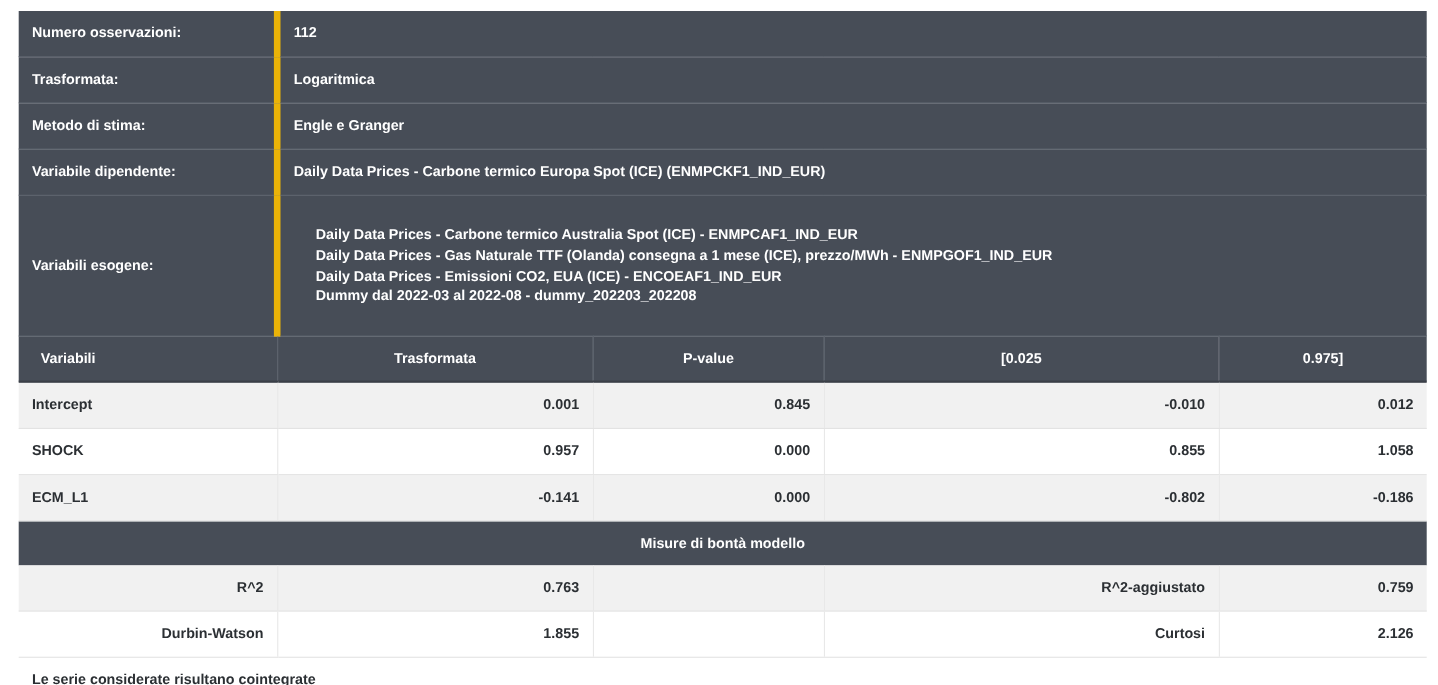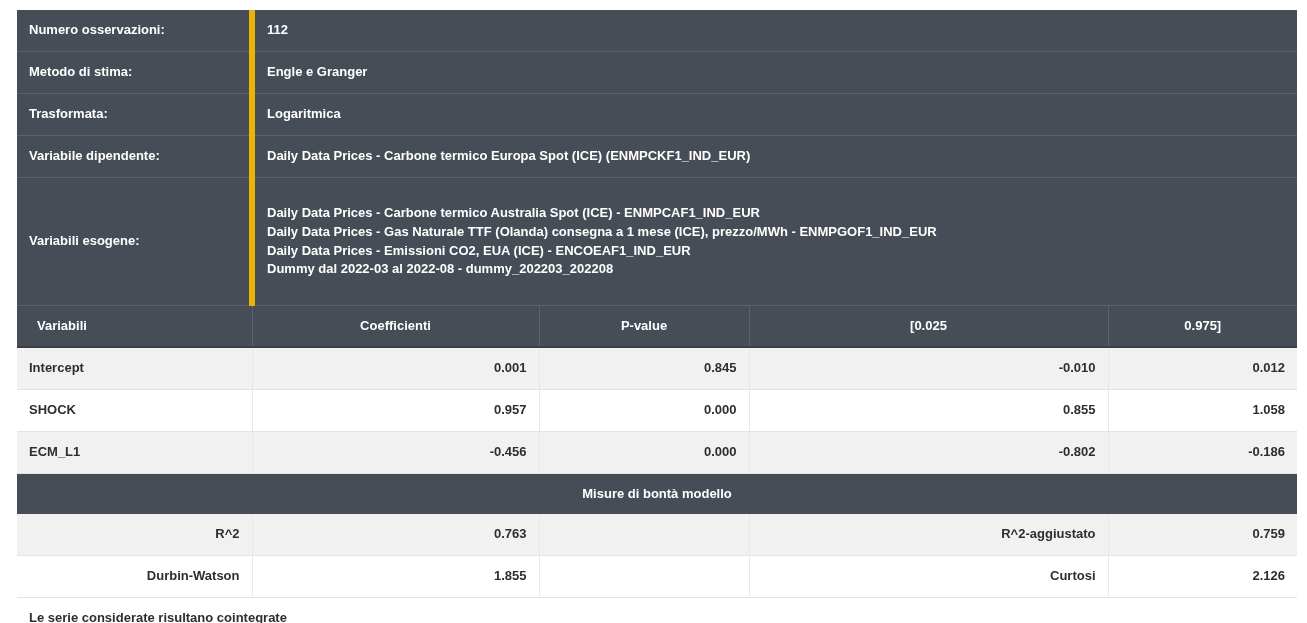--- a/index.html
+++ b/index.html
@@ -48,21 +48,21 @@
     padding-top: 8px;
     padding-bottom: 8px;
     vertical-align: middle;
   }
   .meta-row td.meta-key {
     width: 236px;
   }
   .meta-row td.meta-val {
     border-left: 6px solid #eab308;
   }
-  .exo-line { white-space: nowrap; }
+  .exo-line { white-space: nowrap; margin-left: 20px; }
 
   
   .col-head td {
     background: #474d57;
     color: #ffffff;
     height: 40px;
     border-left: 1px solid #5b626c;
     border-bottom: 2px solid #3a3f47;
     text-align: center;
   }
@@ -140,45 +140,45 @@
         <col class="c4">
         <col class="c5">
     </colgroup>
     <tbody>
 
       <tr class="meta-row">
         <td class="meta-key">Numero osservazioni:</td>
         <td class="meta-val" colspan="4">112</td>
       </tr>
       <tr class="meta-row">
+        <td class="meta-key">Trasformata:</td>
+        <td class="meta-val" colspan="4">Logaritmica</td>
+      </tr>
+      <tr class="meta-row">
         <td class="meta-key">Metodo di stima:</td>
         <td class="meta-val" colspan="4">Engle e Granger</td>
-      </tr>
-      <tr class="meta-row">
-        <td class="meta-key">Trasformata:</td>
-        <td class="meta-val" colspan="4">Logaritmica</td>
       </tr>
       <tr class="meta-row">
         <td class="meta-key">Variabile dipendente:</td>
         <td class="meta-val" colspan="4">Daily Data Prices - Carbone termico Europa Spot (ICE) (ENMPCKF1_IND_EUR)</td>
       </tr>
 
       <tr class="meta-row meta-multiline">
         <td class="meta-key">Variabili esogene:</td>
         <td class="meta-val" colspan="4">
           <div class="exo-line">Daily Data Prices - Carbone termico Australia Spot (ICE) - ENMPCAF1_IND_EUR</div>
           <div class="exo-line">Daily Data Prices - Gas Naturale TTF (Olanda) consegna a 1 mese (ICE), prezzo/MWh - ENMPGOF1_IND_EUR</div>
           <div class="exo-line">Daily Data Prices - Emissioni CO2, EUA (ICE) - ENCOEAF1_IND_EUR</div>
           <div class="exo-line">Dummy dal 2022-03 al 2022-08 - dummy_202203_202208</div>
         </td>
       </tr>
 
       <tr class="col-head">
         <td>Variabili</td>
-        <td>Coefficienti</td>
+        <td>Trasformata</td>
         <td>P-value</td>
         <td>[0.025</td>
         <td>0.975]</td>
       </tr>
 
       <tr class="data-row odd">
         <td>Intercept</td>
         <td>0.001</td>
         <td>0.845</td>
         <td>-0.010</td>
@@ -186,21 +186,21 @@
       </tr>
       <tr class="data-row even">
         <td>SHOCK</td>
         <td>0.957</td>
         <td>0.000</td>
         <td>0.855</td>
         <td>1.058</td>
       </tr>
       <tr class="data-row odd">
         <td>ECM_L1</td>
-        <td>-0.456</td>
+        <td>-0.141</td>
         <td>0.000</td>
         <td>-0.802</td>
         <td>-0.186</td>
       </tr>
 
       <tr class="section-head">
         <td colspan="5">Misure di bontà modello</td>
       </tr>
 
       <tr class="fit-row odd">

